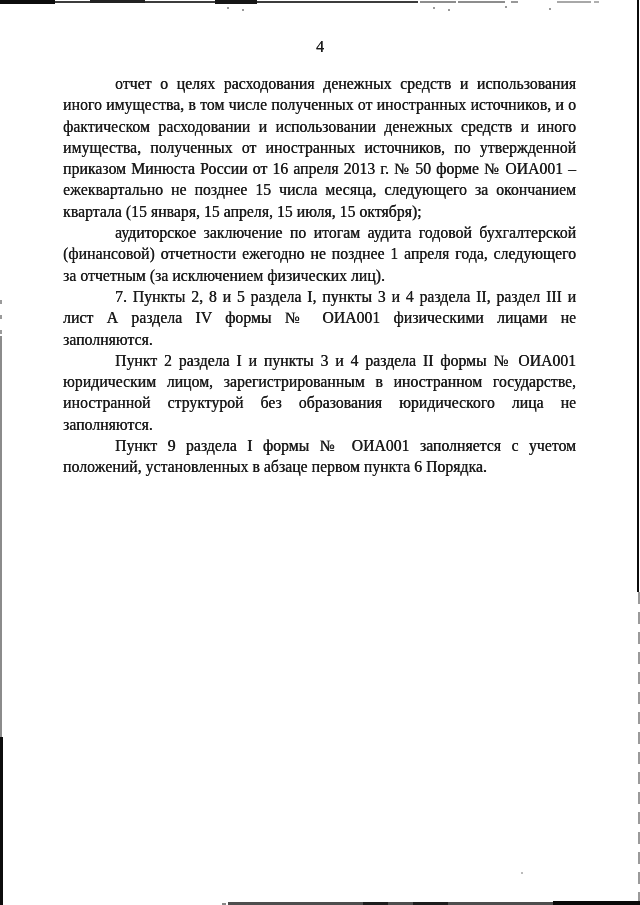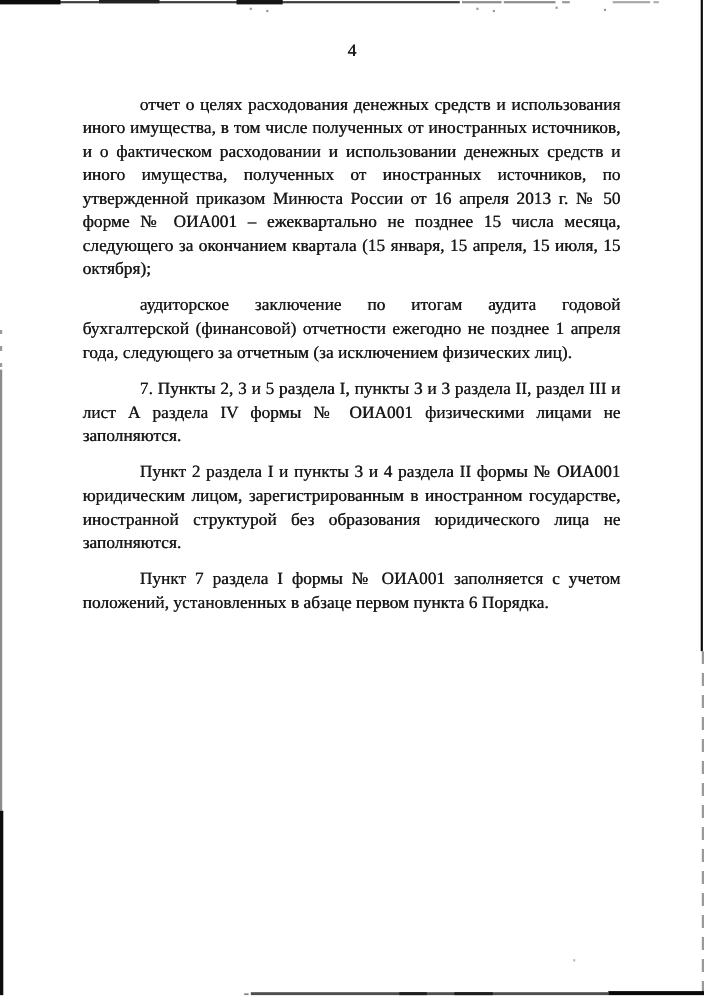--- a/index.html
+++ b/index.html
@@ -26,21 +26,21 @@
     line-height: 18px;
     text-shadow: 0.3px 0 0 currentColor;
   }
   .text-block {
     position: absolute;
     top: 73px;
     left: 63px;
     width: 513px;
   }
   .para {
-    margin: 12px;
+    margin: 0;
     padding: 0;
     text-indent: 52px;
     text-align: justify;
     font-size: 15.7px;
     line-height: 21.3px;
     letter-spacing: 0.05px;
     text-shadow: 0.35px 0 0 currentColor;
   }
   
   .artifact { position: absolute; pointer-events: none; }
@@ -77,23 +77,23 @@
 </head>
 <body>
 
 <div class="page">
 
   <div class="page-number">4</div>
 
   <div class="text-block" id="paragraphs">
       <p class="para">отчет о целях расходования денежных средств и использования иного имущества, в том числе полученных от иностранных источников, и о фактическом расходовании и использовании денежных средств и иного имущества, полученных от иностранных источников, по утвержденной приказом Минюста России от 16 апреля 2013 г. № 50 форме № ОИА001 – ежеквартально не позднее 15 числа месяца, следующего за окончанием квартала (15 января, 15 апреля, 15 июля, 15 октября);</p>
       <p class="para">аудиторское заключение по итогам аудита годовой бухгалтерской (финансовой) отчетности ежегодно не позднее 1 апреля года, следующего за отчетным (за исключением физических лиц).</p>
-      <p class="para">7. Пункты 2, 3 и 5 раздела I, пункты 3 и 3 раздела II, раздел III и лист А раздела IV формы № ОИА001 физическими лицами не заполняются.</p>
+      <p class="para">7. Пункты 2, 8 и 5 раздела I, пункты 3 и 4 раздела II, раздел III и лист А раздела IV формы № ОИА001 физическими лицами не заполняются.</p>
       <p class="para">Пункт 2 раздела I и пункты 3 и 4 раздела II формы № ОИА001 юридическим лицом, зарегистрированным в иностранном государстве, иностранной структурой без образования юридического лица не заполняются.</p>
-      <p class="para">Пункт 7 раздела I формы № ОИА001 заполняется с учетом положений, установленных в абзаце первом пункта 6 Порядка.</p>
+      <p class="para">Пункт 9 раздела I формы № ОИА001 заполняется с учетом положений, установленных в абзаце первом пункта 6 Порядка.</p>
     </div>
 
   <div class="artifact a-top-base"></div>
   <div class="artifact a-top-black1"></div>
   <div class="artifact a-top-black2"></div>
   <div class="artifact a-top-chunk"></div>
   <div class="artifact a-top-gray1"></div>
   <div class="artifact a-top-gray2"></div>
   <div class="artifact a-top-gray3"></div>
   <div class="artifact a-top-gray4"></div>

